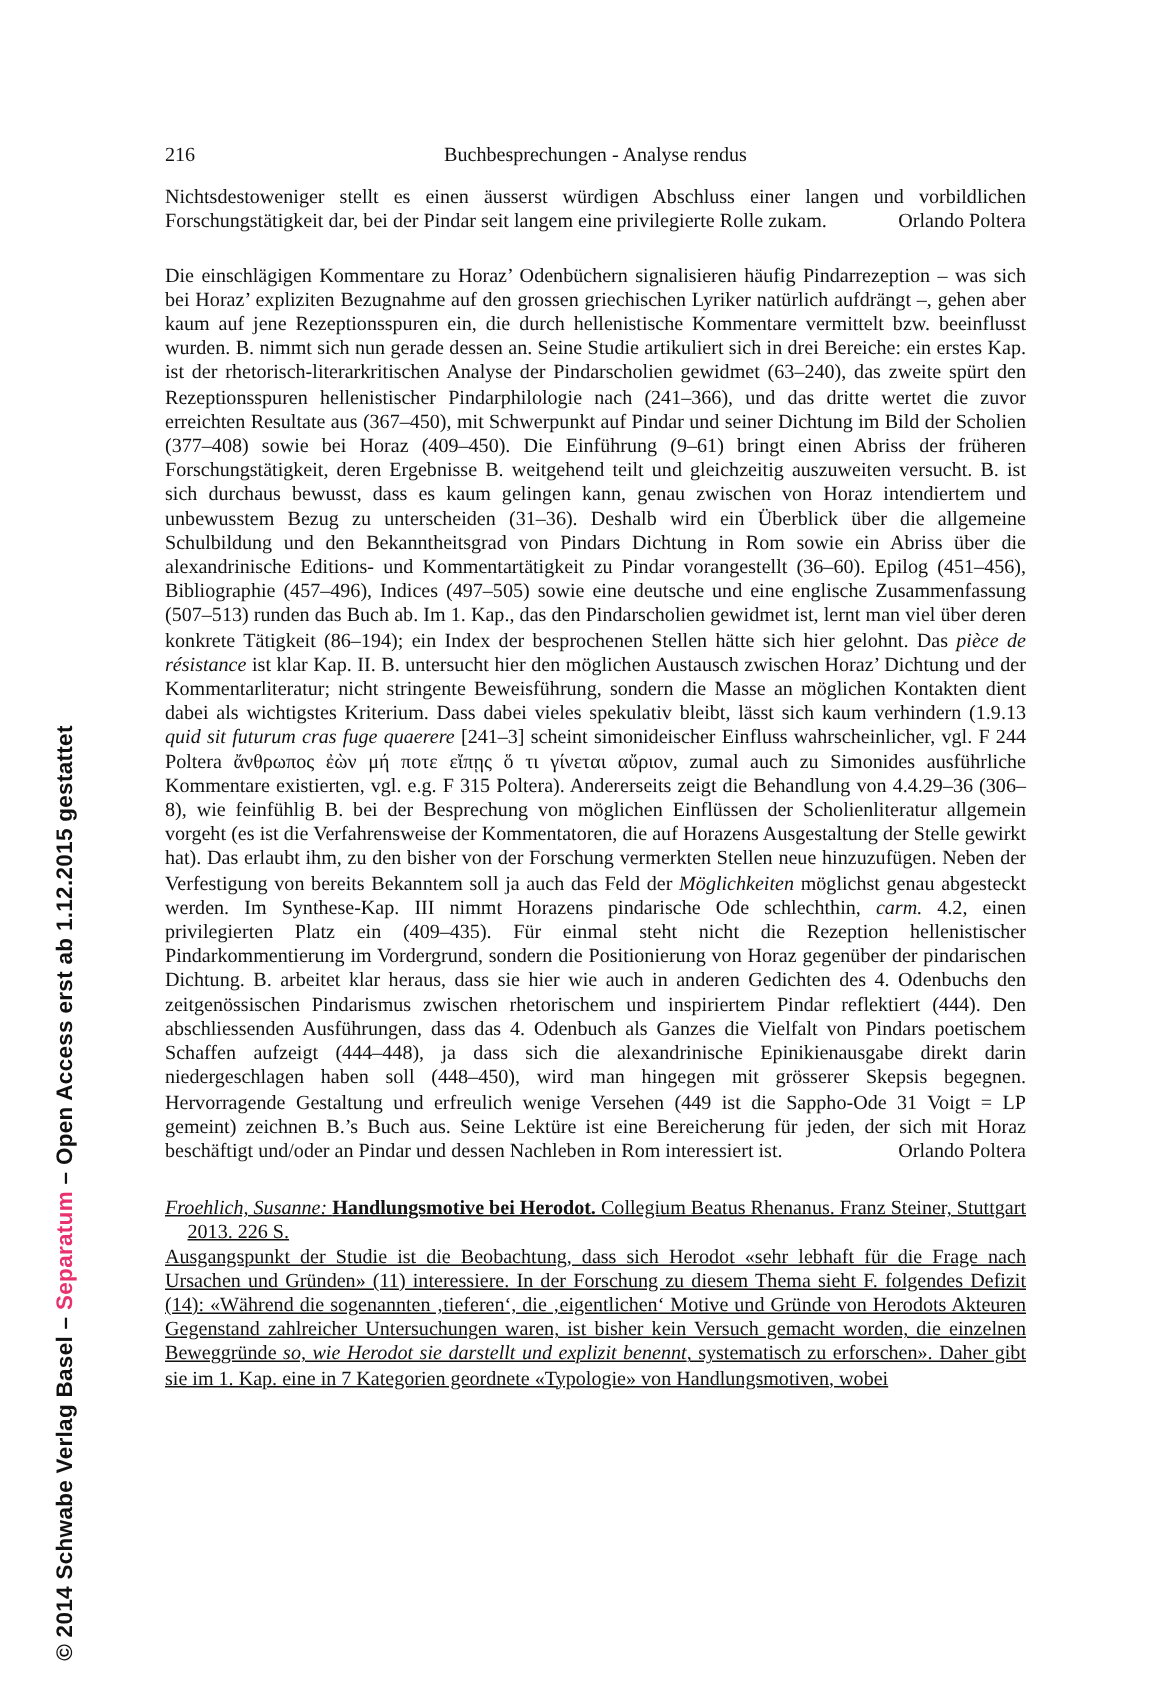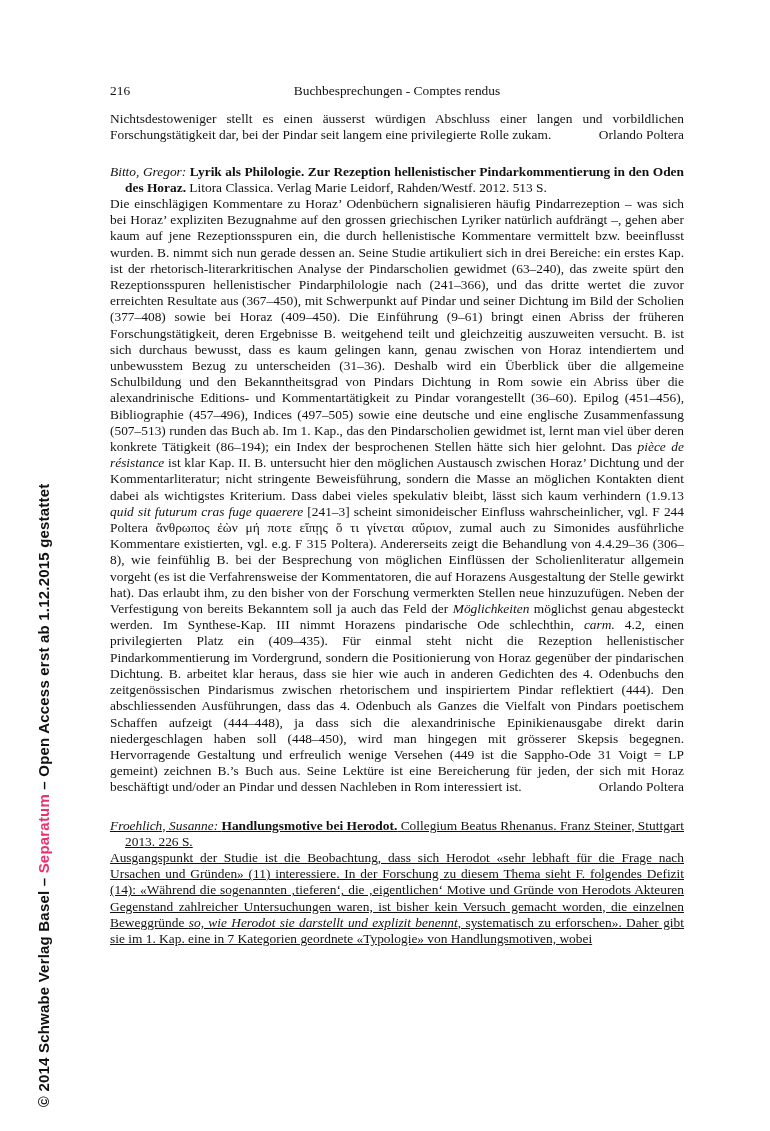--- a/index.html
+++ b/index.html
@@ -10,21 +10,21 @@
     background: #ffffff;
     overflow: hidden;
     font-family: "Liberation Serif", serif;
     font-size: 13.4px;
     line-height: 16.2px;
     color: #121212;
   }
   .content {
     position: absolute;
     left: 110px;
-    top: 4px;
+    top: 16px;
     width: 574px;
   }
   .header {
     margin-top: 79px;
     position: relative;
     text-align: center;
     height: 16.2px;
   }
   .page-number { position: absolute; left: 0; top: 0; }
   .body-par { margin: 0; text-align: justify; }
@@ -60,30 +60,29 @@
 <div class="page">
 
   <div class="spine">
     <span>© 2014 Schwabe Verlag Basel – </span><span style="color: rgb(232, 50, 110);">Separatum</span><span> – Open Access erst ab 1.12.2015 gestattet</span>
   </div>
 
   <div class="content">
 
     <div class="header">
       <span class="page-number">216</span>
-      <span class="running-head">Buchbesprechungen - Comptes rendus</span>
+      <span class="running-head">Buchbesprechungen - Analyse rendus</span>
     </div>
 
     <p class="body-par intro">
       <span>Nichtsdestoweniger stellt es einen äusserst würdigen Abschluss einer langen und vorbildlichen Forschungstätigkeit dar, bei der Pindar seit langem eine privilegierte Rolle zukam.</span>
       <span class="signature">Orlando Poltera</span>
     </p>
 
     <div class="review-block-1">
-      <p class="review-heading"><span class="seg-italic">Bitto, Gregor: </span><span class="seg-bold">Lyrik als Philologie. Zur Rezeption hellenistischer Pindarkommentierung in den Oden des Horaz.</span><span> Litora Classica. Verlag Marie Leidorf, Rahden/Westf. 2012. 513 S.</span></p>
       <p class="body-par">
         <span><span>Die einschlägigen Kommentare zu Horaz’ Odenbüchern signalisieren häufig Pindarrezeption – was sich bei Horaz’ expliziten Bezugnahme auf den grossen griechischen Lyriker natürlich aufdrängt –, gehen aber kaum auf jene Rezeptionsspuren ein, die durch hellenistische Kommentare vermittelt bzw. beeinflusst wurden. B. nimmt sich nun gerade dessen an. Seine Studie artikuliert sich in drei Bereiche: ein erstes Kap. ist der rhetorisch-literarkritischen Analyse der Pindarscholien gewidmet (63–240), das zweite spürt den Rezeptionsspuren hellenistischer Pindarphilologie nach (241–366), und das dritte wertet die zuvor erreichten Resultate aus (367–450), mit Schwerpunkt auf Pindar und seiner Dichtung im Bild der Scholien (377–408) sowie bei Horaz (409–450). Die Einführung (9–61) bringt einen Abriss der früheren Forschungstätigkeit, deren Ergebnisse B. weitgehend teilt und gleichzeitig auszuweiten versucht. B. ist sich durchaus bewusst, dass es kaum gelingen kann, genau zwischen von Horaz intendiertem und unbewusstem Bezug zu unterscheiden (31–36). Deshalb wird ein Überblick über die allgemeine Schulbildung und den Bekanntheitsgrad von Pindars Dichtung in Rom sowie ein Abriss über die alexandrinische Editions- und Kommentartätigkeit zu Pindar vorangestellt (36–60). Epilog (451–456), Bibliographie (457–496), Indices (497–505) sowie eine deutsche und eine englische Zusammenfassung (507–513) runden das Buch ab. Im 1. Kap., das den Pindarscholien gewidmet ist, lernt man viel über deren konkrete Tätigkeit (86–194); ein Index der besprochenen Stellen hätte sich hier gelohnt. Das </span><span class="seg-italic">pièce de résistance</span><span> ist klar Kap. II. B. untersucht hier den möglichen Austausch zwischen Horaz’ Dichtung und der Kommentarliteratur; nicht stringente Beweisführung, sondern die Masse an möglichen Kontakten dient dabei als wichtigstes Kriterium. Dass dabei vieles spekulativ bleibt, lässt sich kaum verhindern (1.9.13 </span><span class="seg-italic">quid sit futurum cras fuge quaerere</span><span> [241–3] scheint simonideischer Einfluss wahrscheinlicher, vgl. F 244 Poltera </span><span>ἄνθρωπος ἐὼν μή ποτε εἴπῃς ὅ τι γίνεται αὔριον</span><span>, zumal auch zu Simonides ausführliche Kommentare existierten, vgl. e.g. F 315 Poltera). Andererseits zeigt die Behandlung von 4.4.29–36 (306–8), wie feinfühlig B. bei der Besprechung von möglichen Einflüssen der Scholienliteratur allgemein vorgeht (es ist die Verfahrensweise der Kommentatoren, die auf Horazens Ausgestaltung der Stelle gewirkt hat). Das erlaubt ihm, zu den bisher von der Forschung vermerkten Stellen neue hinzuzufügen. Neben der Verfestigung von bereits Bekanntem soll ja auch das Feld der </span><span class="seg-italic">Möglichkeiten</span><span> möglichst genau abgesteckt werden. Im Synthese-Kap. III nimmt Horazens pindarische Ode schlechthin, </span><span class="seg-italic">carm.</span><span> 4.2, einen privilegierten Platz ein (409–435). Für einmal steht nicht die Rezeption hellenistischer Pindarkommentierung im Vordergrund, sondern die Positionierung von Horaz gegenüber der pindarischen Dichtung. B. arbeitet klar heraus, dass sie hier wie auch in anderen Gedichten des 4. Odenbuchs den zeitgenössischen Pindarismus zwischen rhetorischem und inspiriertem Pindar reflektiert (444). Den abschliessenden Ausführungen, dass das 4. Odenbuch als Ganzes die Vielfalt von Pindars poetischem Schaffen aufzeigt (444–448), ja dass sich die alexandrinische Epinikienausgabe direkt darin niedergeschlagen haben soll (448–450), wird man hingegen mit grösserer Skepsis begegnen. Hervorragende Gestaltung und erfreulich wenige Versehen (449 ist die Sappho-Ode 31 Voigt = LP gemeint) zeichnen B.’s Buch aus. Seine Lektüre ist eine Bereicherung für jeden, der sich mit Horaz beschäftigt und/oder an Pindar und dessen Nachleben in Rom interessiert ist.</span></span>
         <span class="signature">Orlando Poltera</span>
       </p>
     </div>
 
     <div class="review-block-2">
       <p class="review-heading"><span class="seg-italic">Froehlich, Susanne: </span><span class="seg-bold">Handlungsmotive bei Herodot.</span><span> Collegium Beatus Rhenanus. Franz Steiner, Stuttgart 2013. 226 S.</span></p>
       <p class="body-par"><span>Ausgangspunkt der Studie ist die Beobachtung, dass sich Herodot «sehr lebhaft für die Frage nach Ursachen und Gründen» (11) interessiere. In der Forschung zu diesem Thema sieht F. folgendes Defizit (14): «Während die sogenannten ‚tieferen‘, die ‚eigentlichen‘ Motive und Gründe von Herodots Akteuren Gegenstand zahlreicher Untersuchungen waren, ist bisher kein Versuch gemacht worden, die einzelnen Beweggründe </span><span class="seg-italic">so, wie Herodot sie darstellt und explizit benennt</span><span>, systematisch zu erforschen». Daher gibt sie im 1. Kap. eine in 7 Kategorien geordnete «Typologie» von Handlungsmotiven, wobei</span></p>
     </div>

